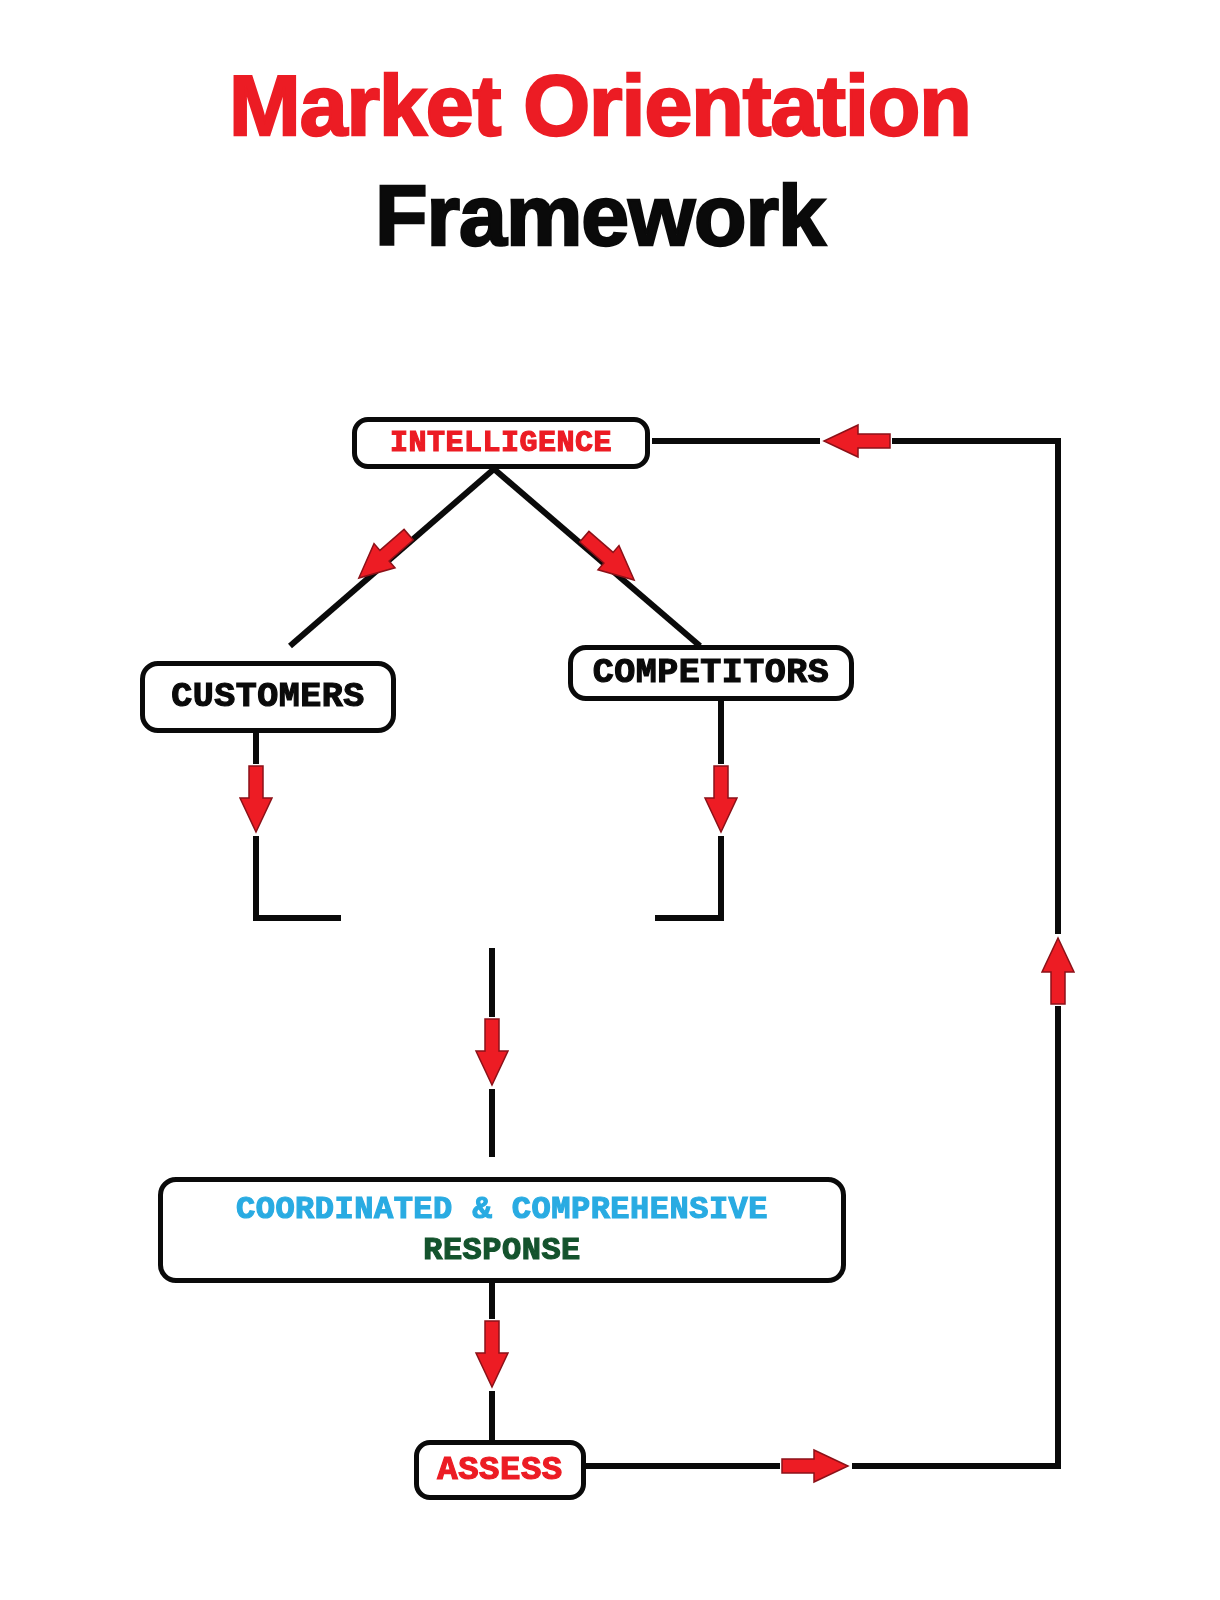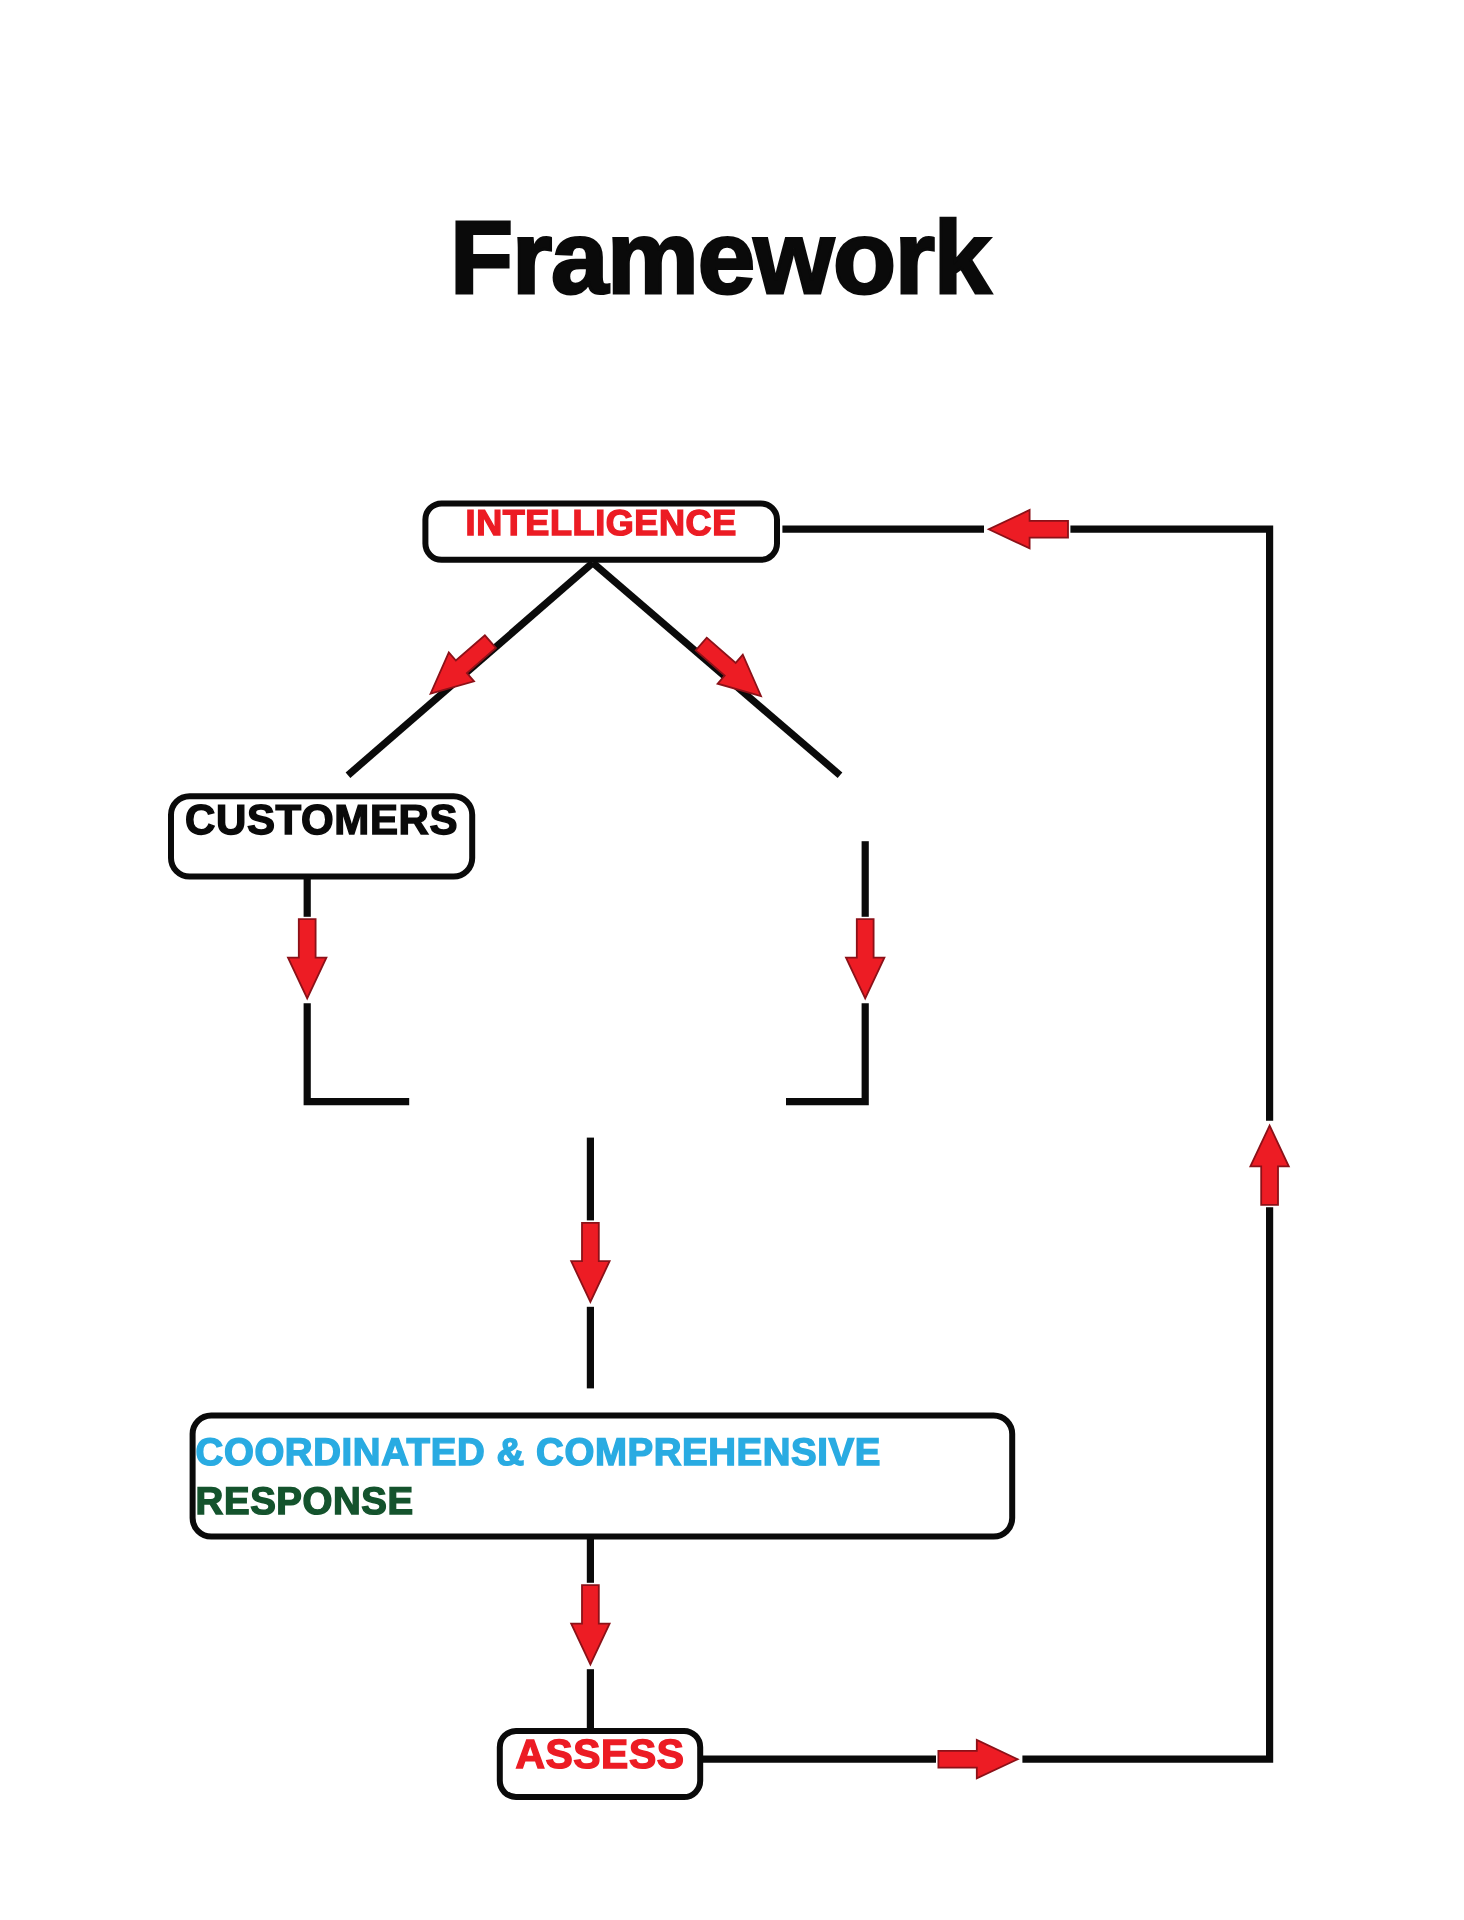--- a/index.html
+++ b/index.html
@@ -29,24 +29,25 @@
 
   .wires { position: absolute; left: 0; top: 0; z-index: 1; }
 
   .node {
     position: absolute;
     box-sizing: border-box;
     background: #ffffff;
     border: 5px solid #0a0a0a;
     border-radius: 16px;
     display: flex;
-    align-items: flex-start;
+    align-items: center;
     justify-content: center;
     z-index: 2;
     text-align: center;
+    font-family: Liberation Mono, monospace;
   }
   .node .lbl {
     line-height: 1;
     letter-spacing: 0.5px;
     -webkit-text-stroke: 1.2px currentColor;
     white-space: nowrap;
   }
   .node-intelligence { left: 352px; top: 417px; width: 298px; height: 52px; }
   .node-intelligence .lbl { font-size: 30px; color: #ec1c24; }
 
@@ -64,20 +65,21 @@
   .node-response .lbl-2 { font-size: 32px; color: #e31b23; }
 
   .node-assess { left: 414px; top: 1440px; width: 172px; height: 60px; }
   .node-assess .lbl { font-size: 34px; color: #ec1c24; }
 </style>
 </head>
 <body>
 
 <div class="stage">
 
+  <div class="title-line title-1">Market Orientation</div>
   <div class="title-line title-2">Framework</div>
 
   <svg class="wires" width="1220" height="1600" viewBox="0 0 1220 1600">
     <g stroke="#0a0a0a" stroke-width="6" fill="none" stroke-linejoin="miter">
 
       <path d="M494 469 L290 646"></path>
       <path d="M494 469 L700 646"></path>
 
       <path d="M256 701 V764"></path>
       <path d="M256 836 L256 918 L341 918"></path>
@@ -111,20 +113,23 @@
   </svg>
 
   <div class="node node-intelligence">
     <span class="lbl" style="color: rgb(236, 28, 36);">INTELLIGENCE</span>
   </div>
 
   <div class="node node-customers">
     <span class="lbl" style="color: rgb(10, 10, 10);">CUSTOMERS</span>
   </div>
 
+  <div class="node node-competitors">
+    <span class="lbl" style="color: rgb(10, 10, 10);">COMPETITORS</span>
+  </div>
 
 
   <div class="node node-response">
     <span class="lbl lbl-1" style="color: rgb(41, 171, 226);">COORDINATED &amp; COMPREHENSIVE</span>
     <span class="lbl lbl-2" style="color: #14532d;">RESPONSE</span>
   </div>
 
   <div class="node node-assess">
     <span class="lbl" style="color: rgb(236, 28, 36);">ASSESS</span>
   </div>

